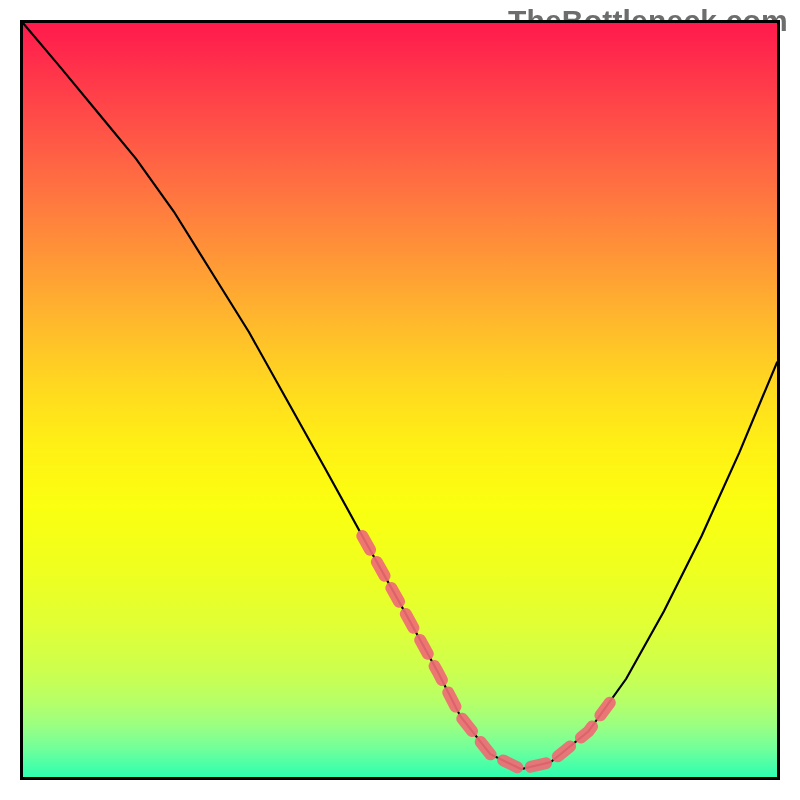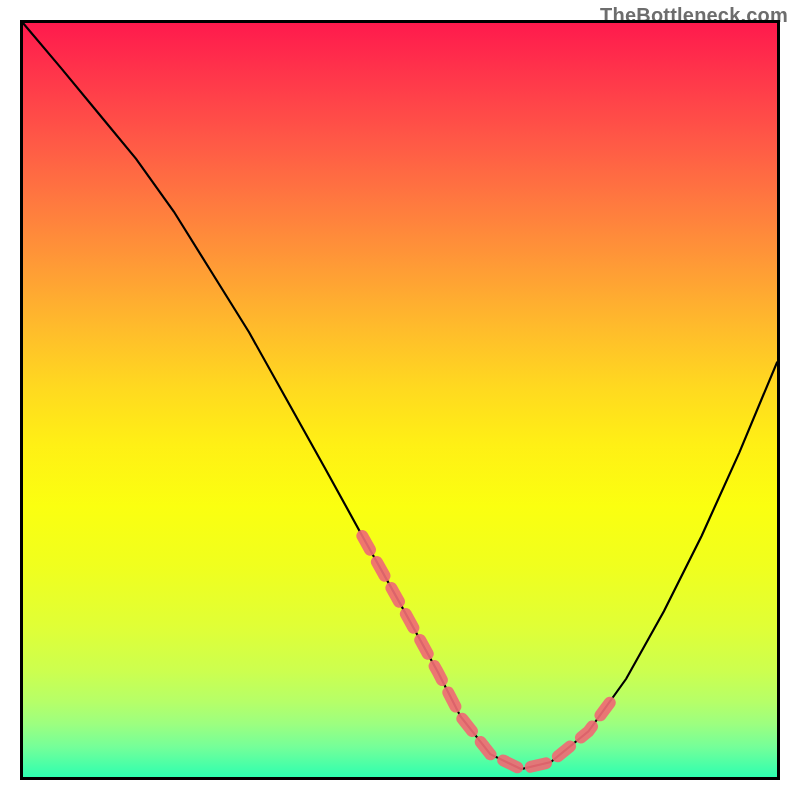--- a/index.html
+++ b/index.html
@@ -66,21 +66,21 @@
     stroke: #ef6b74;
     stroke-width: 12;
     stroke-linecap: round;
     stroke-dasharray: 16 14;
     opacity: 0.92;
   }
   .watermark {
     position: absolute;
     top: 4px;
     right: 12px;
-    font-size: 20px;
+    font-size: 30px;
     font-weight: 600;
     color: #6d6d6d;
     letter-spacing: 0.2px;
     user-select: none;
   }
 </style>
 </head>
 <body>
 
 <div class="stage">

